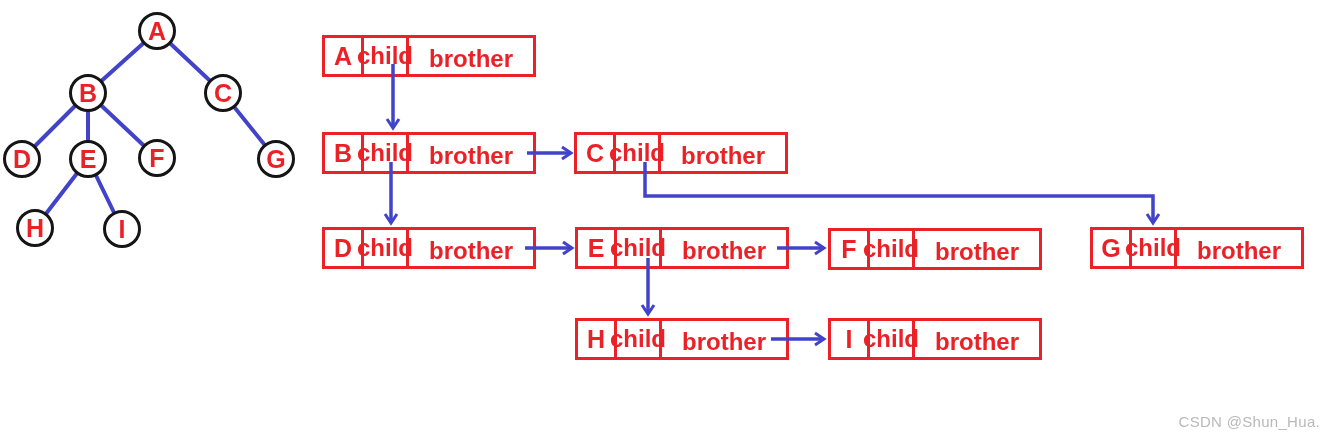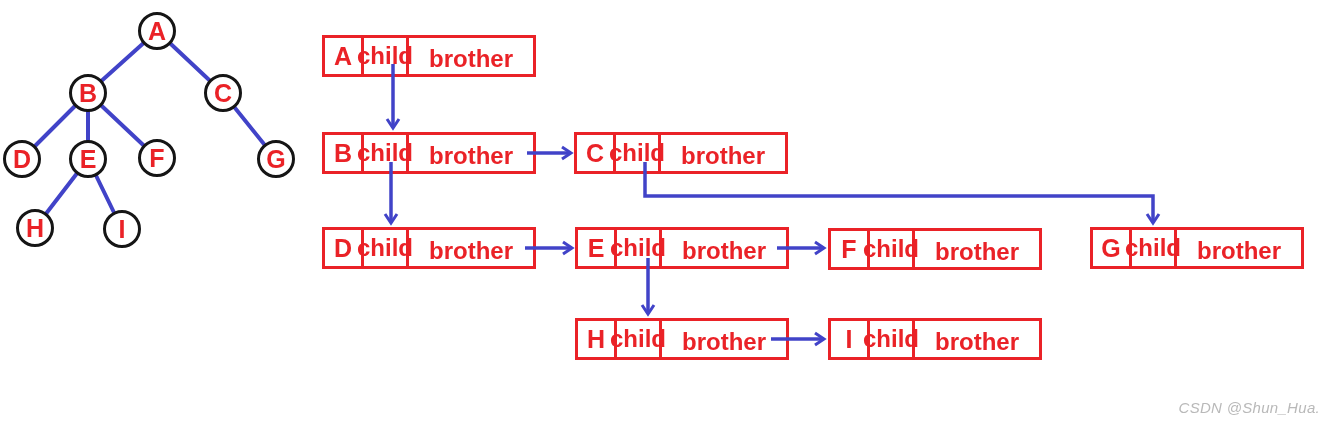--- a/index.html
+++ b/index.html
@@ -47,25 +47,24 @@
   }
   .nbox .cell{
     display:flex;align-items:center;justify-content:center;
     box-sizing:border-box;
   }
   .nbox .letter{width:36px;font-size:25px;}
   .nbox .child{width:48px;border-left:3px solid var(--red);border-right:3px solid var(--red);}
   .nbox .brother{flex:1;margin-top:6px;}
   .watermark{
     position:absolute;z-index:5;
-    right:5px;top:399px;
+    right:5px;top:413px;
     color:var(--wm);
     font-size:15px;
     letter-spacing:0.3px;
-    font-style:italic;
   }
 </style>
 </head>
 <body>
 
 <div class="canvas">
 
   <svg class="layer edges-layer">
     <line x1="157" y1="31" x2="88" y2="93"></line>
     <line x1="157" y1="31" x2="223" y2="93"></line>

